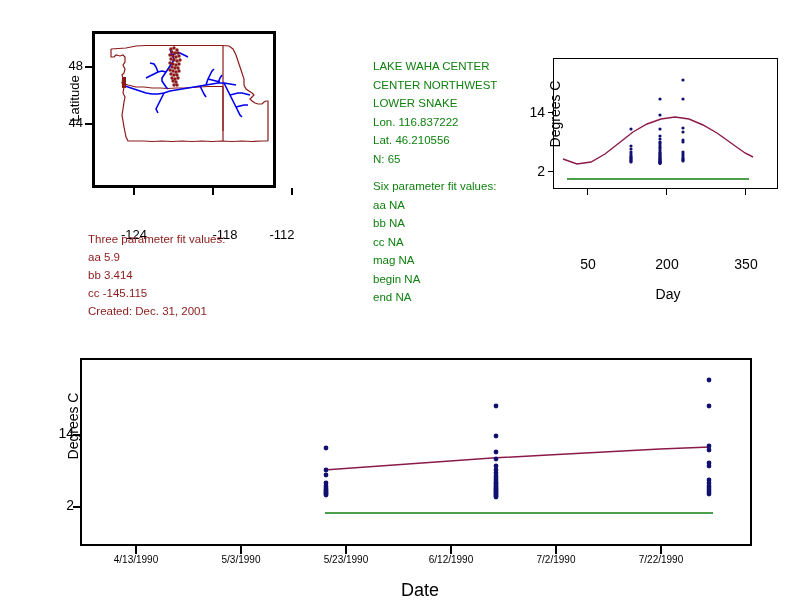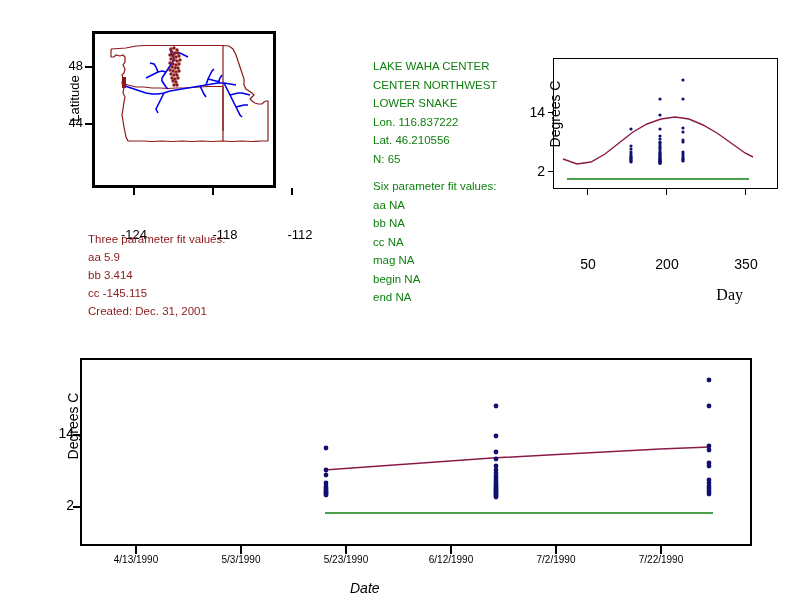--- a/index.html
+++ b/index.html
@@ -67,23 +67,22 @@
     left: -63px; top: 48px;
     width: 130px;
     text-align: center;
     transform: rotate(-90deg);
     font-size: 14px;
   }
   #day-xlabel {
     position: absolute;
     left: 40px; top: 228px;
     width: 150px;
-    text-align: right;
-    font-size: 16px;
-    font-family: Liberation Serif, serif;
+    text-align: center;
+    font-size: 14px;
   }
   .day-xtick-label { position: absolute; top: 198px; font-size: 14px; width: 60px; text-align: center; }
   .day-ytick-label { position: absolute; font-size: 14px; text-align: right; width: 40px; }
 
   
   #date-panel { left: 80px; top: 358px; width: 672px; height: 188px; }
   #date-frame {
     position: absolute; inset: 0;
     border: 2px solid #000000;
     box-sizing: border-box;
@@ -94,22 +93,22 @@
     left: -72px; top: 60px;
     width: 130px;
     text-align: center;
     transform: rotate(-90deg);
     font-size: 14px;
   }
   #date-xlabel {
     position: absolute;
     left: 270px; top: 222px;
     width: 140px;
-    font-size: 14px;
-    font-style: italic;
+    text-align: center;
+    font-size: 18px;
   }
   .date-xtick-label { position: absolute; top: 196px; font-size: 10px; width: 110px; text-align: center; }
   .date-ytick-label { position: absolute; font-size: 14px; text-align: right; width: 40px; }
   svg { display: block; }
 </style>
 </head>
 <body>
 
 <div class="panel" id="map-panel">
   <div id="map-frame"></div>
@@ -203,21 +202,21 @@
   <div class="tickmark" style="left:-7px; top:35px; width:7px; height:2px;"></div>
   <div class="tickmark" style="left:-7px; top:92px; width:7px; height:2px;"></div>
   <div style="position:absolute; left:-37px; top:27px; width:28px; text-align:right; font-size:13px;">48</div>
   <div style="position:absolute; left:-37px; top:84px; width:28px; text-align:right; font-size:13px;">44</div>
 
   <div class="tickmark" style="left:41px; top:157px; width:2px; height:7px;"></div>
   <div class="tickmark" style="left:120px; top:157px; width:2px; height:7px;"></div>
   <div class="tickmark" style="left:199px; top:157px; width:2px; height:7px;"></div>
   <div class="maptick-label" style="left:12px;">-124</div>
   <div class="maptick-label" style="left:103px;">-118</div>
-  <div class="maptick-label" style="left:178px;">-112</div>
+  <div class="maptick-label" style="left:160px;">-112</div>
 
   <div id="map-ylabel">Latitude</div>
 </div>
 
 <div id="red-text">
   <div>Three parameter fit values:</div>
   <div>aa 5.9</div>
   <div>bb 3.414</div>
   <div>cc -145.115</div>
   <div>Created:   Dec. 31, 2001</div>

